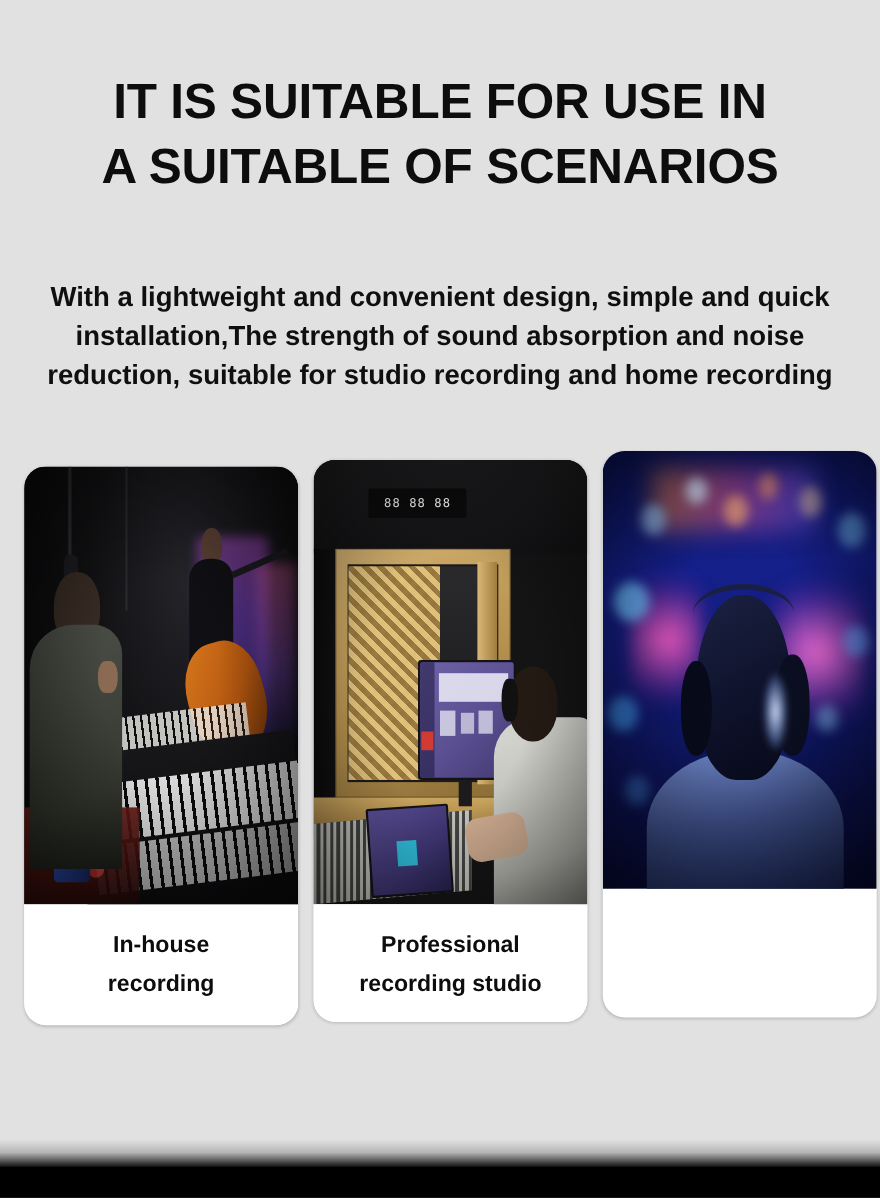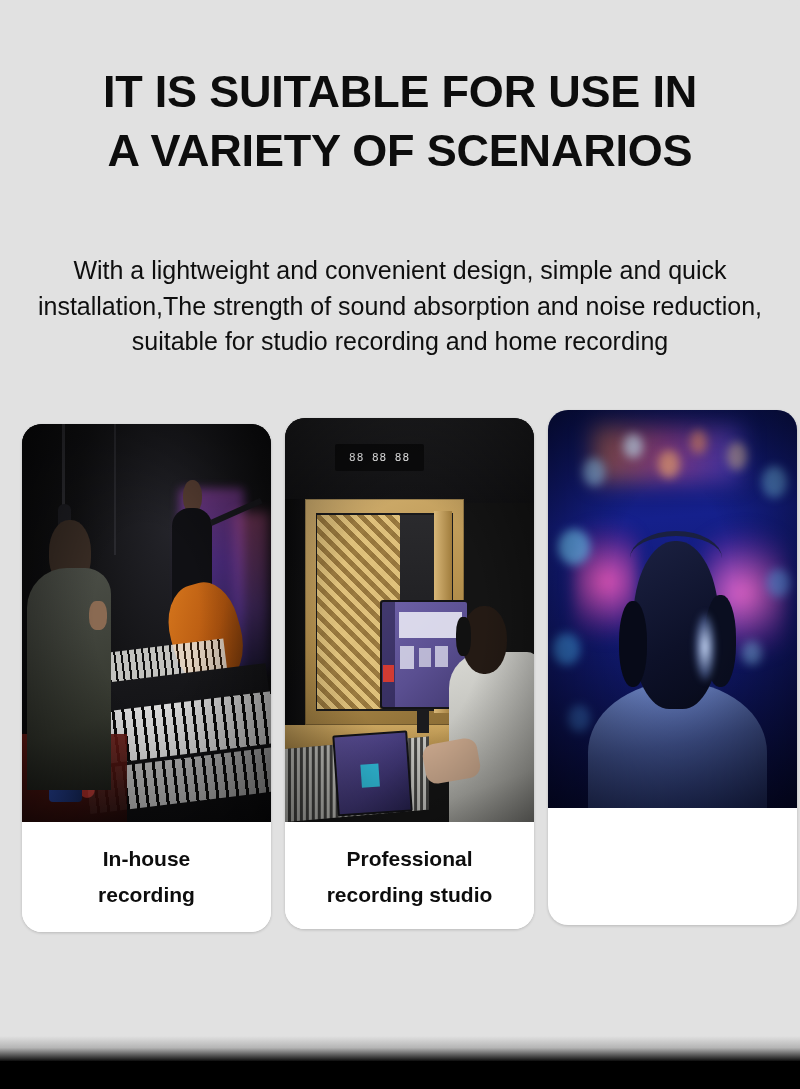--- a/index.html
+++ b/index.html
@@ -20,21 +20,21 @@
     color:#0d0d0d;
     font-family:"Liberation Sans", sans-serif;
   }
   .heading .ln { display:block; }
 
   
   .subcopy {
     position:absolute; top:253px; left:26px; width:748px;
     text-align:center;
     font-size:25px; line-height:1.42;
-    font-weight:400; color:#0f0f0f;
+    font-weight:700; color:#0f0f0f;
     font-family:"Liberation Sans", sans-serif;
   }
 
   
   .cards { position:absolute; left:22px; top:410px; width:760px; height:525px; }
   .card {
     position:absolute; top:0; width:249px;
     border-radius:20px;
     background:#fff;
     overflow:hidden;
@@ -226,21 +226,21 @@
   .s3 .vig { position:absolute; inset:0;
     background:radial-gradient(ellipse at 50% 45%, transparent 34%, rgba(0,0,8,.6) 100%); }
 </style>
 </head>
 <body>
 
 <div class="page">
 
   <div class="heading">
     <span class="ln">IT IS SUITABLE FOR USE IN</span>
-    <span class="ln">A VARIETY OF SCENARIOS</span>
+    <span class="ln">A SUITABLE OF SCENARIOS</span>
   </div>
 
   <p class="subcopy">With a lightweight and convenient design, simple and quick installation,The strength of sound absorption and noise reduction, suitable for studio recording and home recording</p>
 
   <div class="cards">
 
     <div class="card c1">
       <div class="thumb">
         <div class="s1">
           <div class="backwall"></div>

